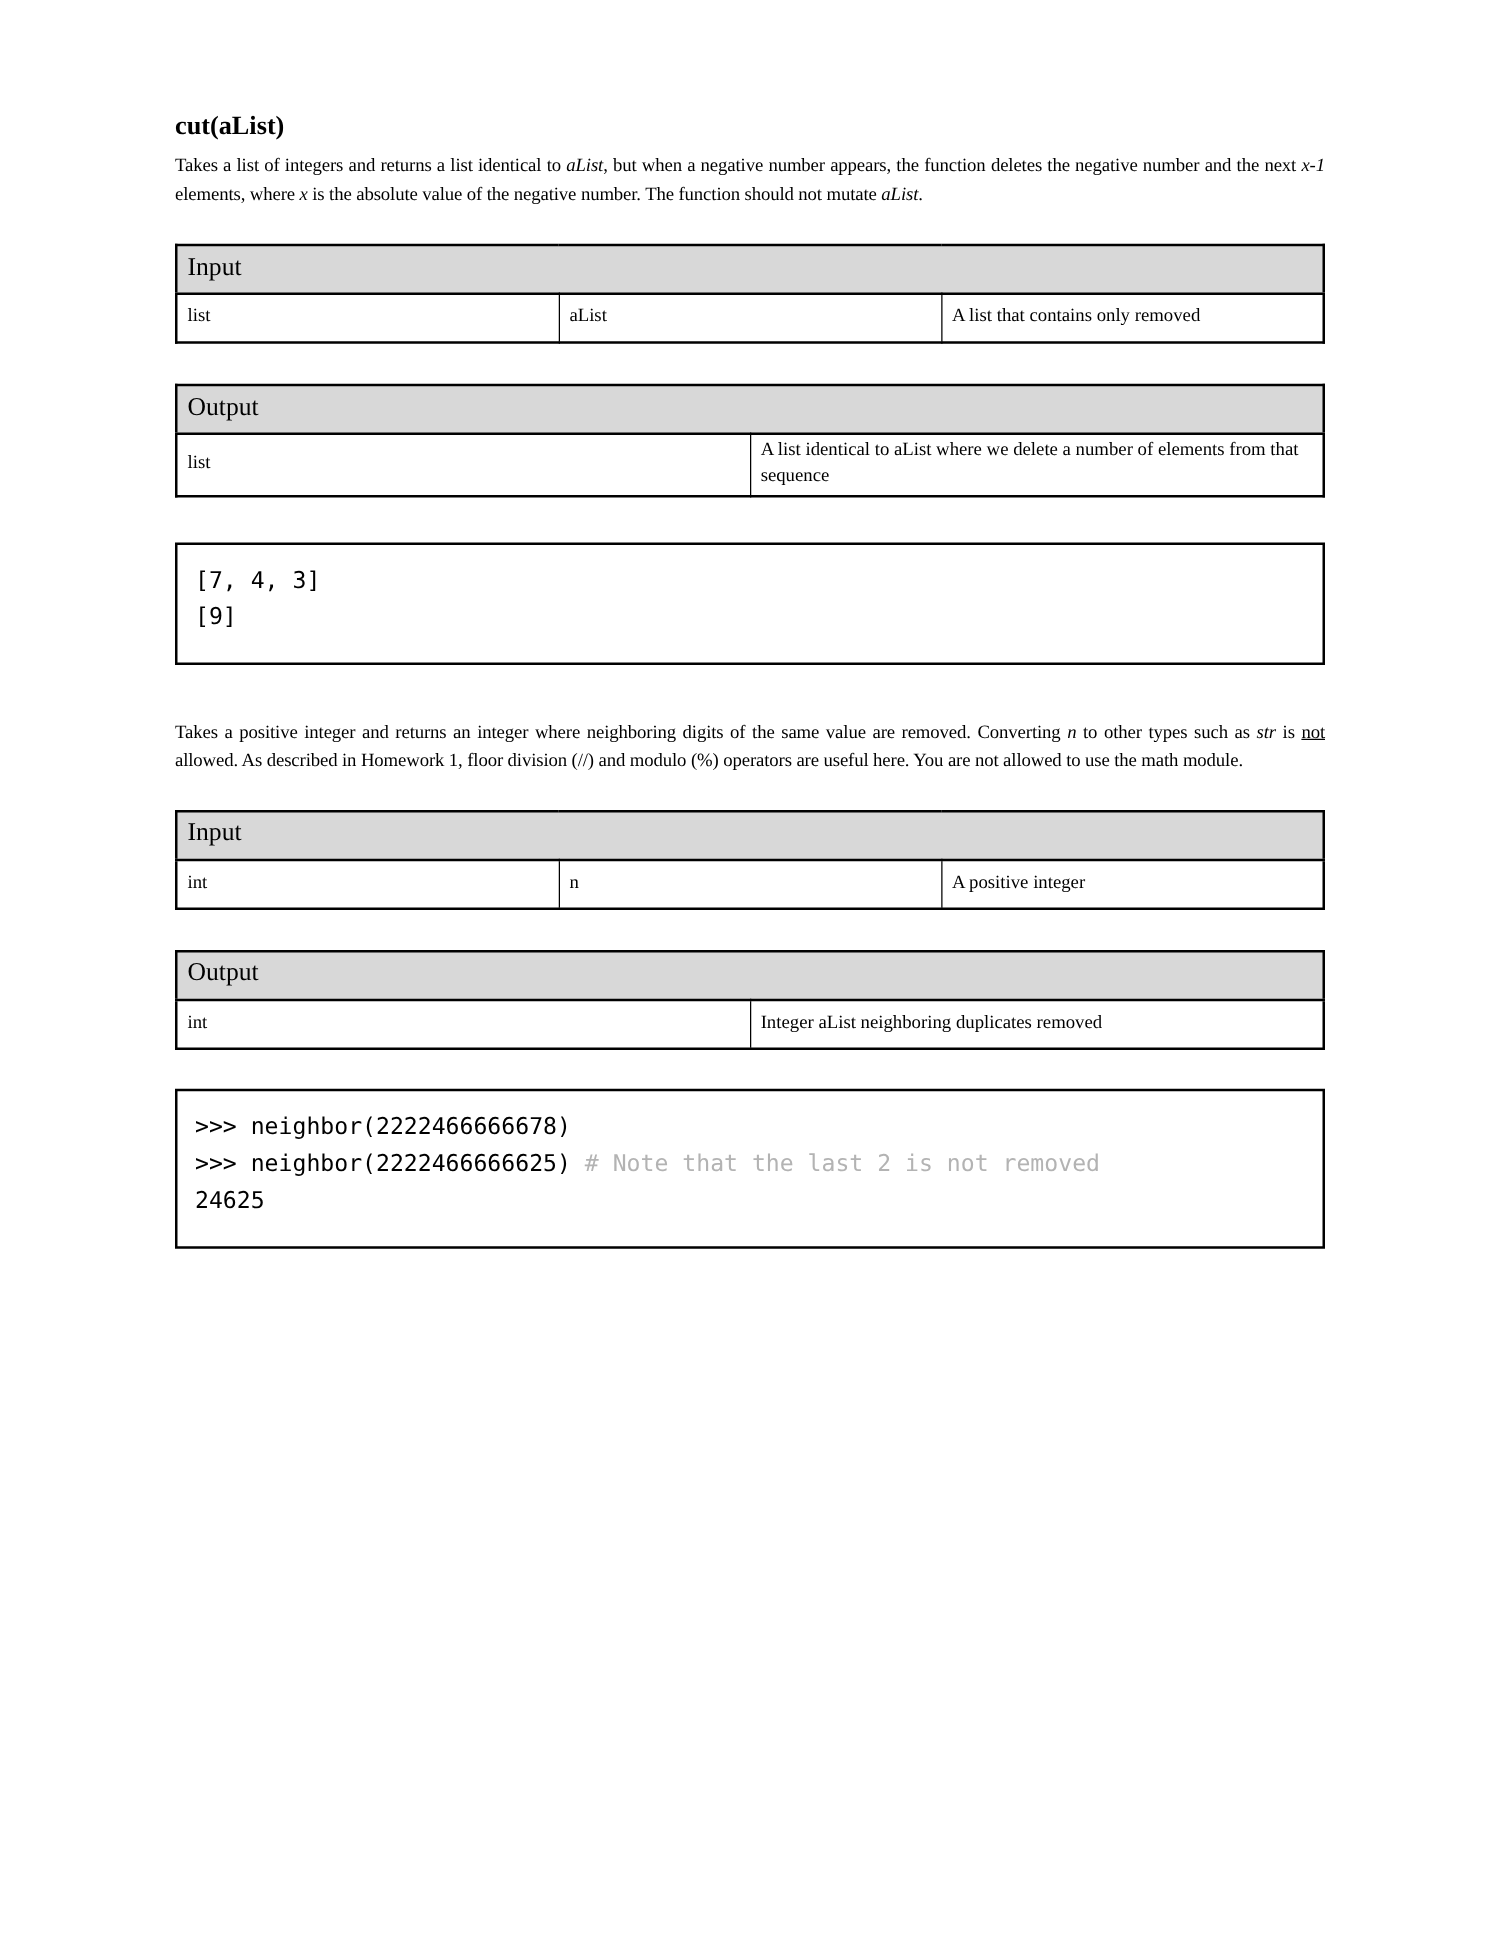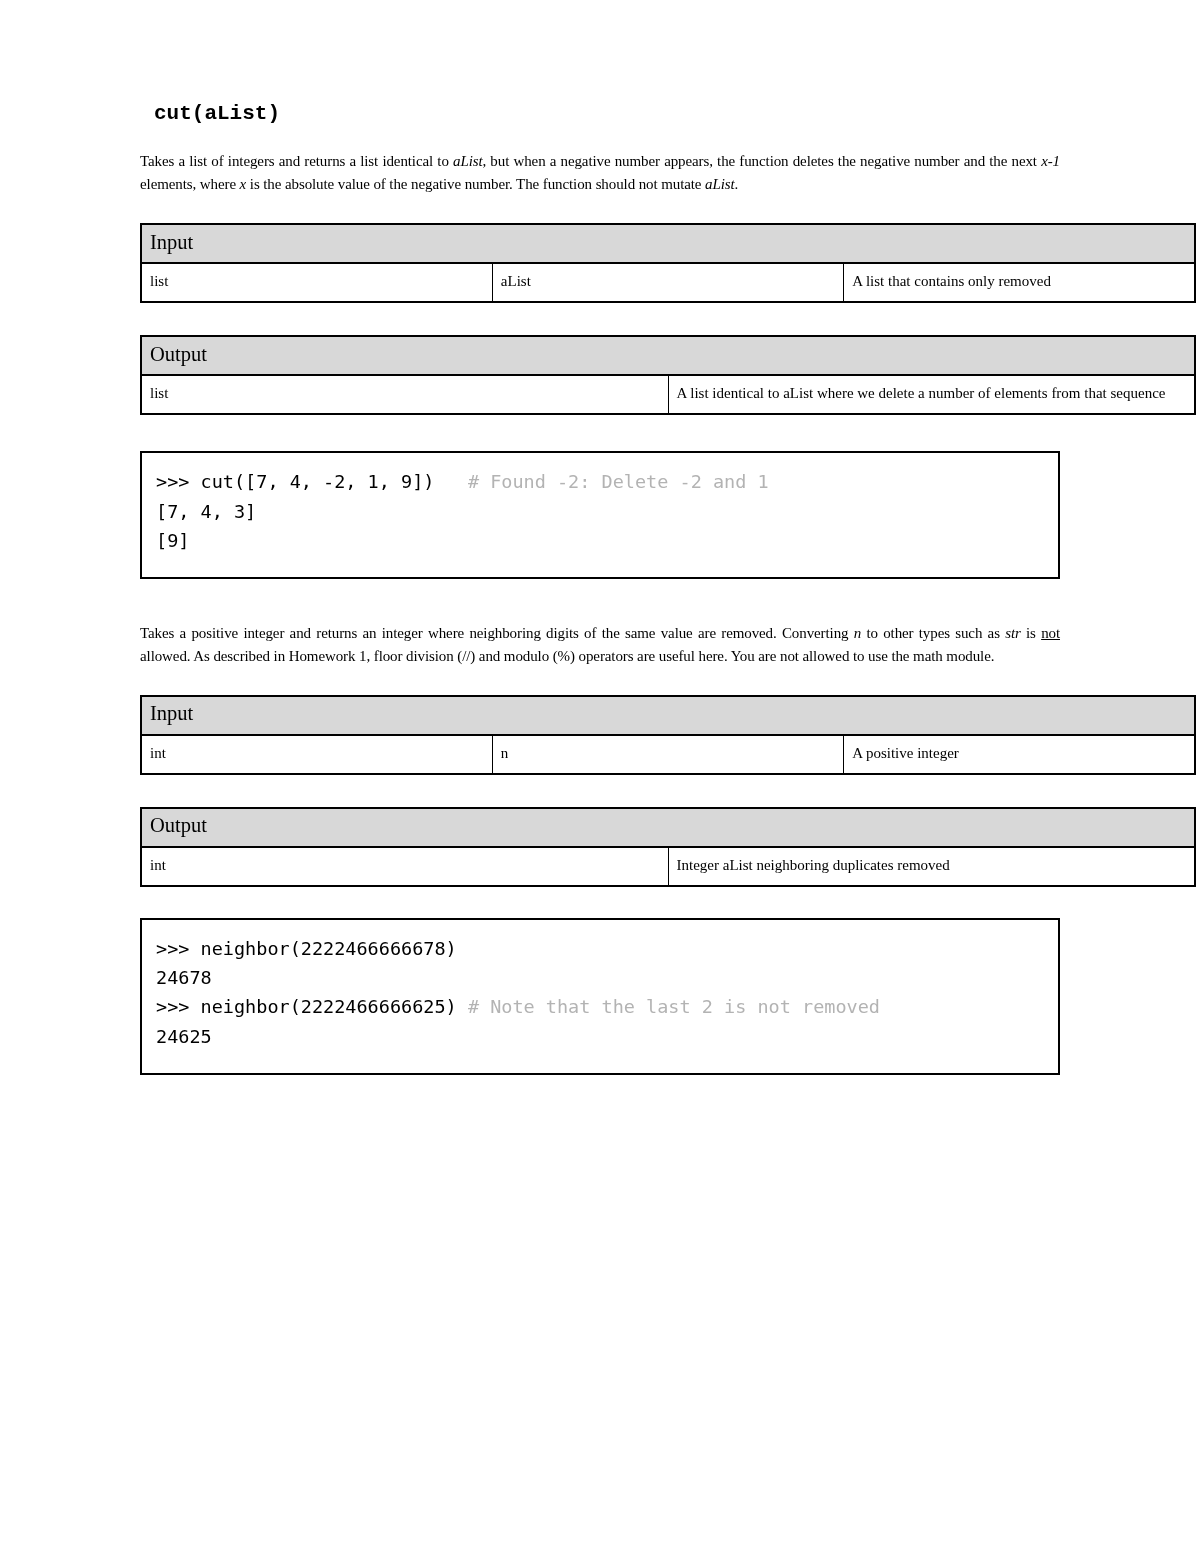--- a/index.html
+++ b/index.html
@@ -17,40 +17,40 @@
   }
   .page {
     position: absolute;
     left: 140px;
     top: 0;
     width: 920px;
   }
 
   
   .fn-heading {
-    font-family: Liberation Mono, monospace;
+    font-family: Liberation Serif, serif;
     font-weight: bold;
     font-size: 21px;
     line-height: 1.35;
-    margin: 14px;
+    margin: 0;
   }
   .prose {
     font-size: 15px;
     line-height: 1.5;
     text-align: justify;
     margin: 0;
     letter-spacing: -0.1px;
   }
   .it { font-style: italic; }
   .un { text-decoration: underline; }
 
   
   .spec-table {
     border-collapse: collapse;
-    width: 1056px;
+    width: 920px;
     table-layout: fixed;
     border: 2px solid #000000;
     background: #ffffff;
   }
   .spec-table td {
     border: 1px solid #000000;
     padding: 2px 8px 5px 8px;
     font-size: 15px;
     line-height: 1.35;
     vertical-align: middle;
@@ -135,21 +135,20 @@
         <tr>
           <td class="col-type-a">list</td>
           <td>A list identical to aList where we delete a number of elements from that sequence</td>
         </tr>
       </tbody>
     </table>
 
     <div class="sp-e"></div>
 
     <div class="code-block">
-        <div class="code-line"><span>&gt;&gt;&gt; cut([7, 4, -2, 1, 9])   </span><span class="cm"># Found -2: Delete -2 and 1</span></div>
         <div class="code-line"><span>[7, 4, 3]</span></div>
         <div class="code-line"><span>[9]</span></div>
       </div>
 
   </div>
 
   <div class="sp-f"></div>
 
   <div>
 
@@ -184,20 +183,19 @@
           <td class="col-type-b">int</td>
           <td>Integer aList neighboring duplicates removed</td>
         </tr>
       </tbody>
     </table>
 
     <div class="sp-g"></div>
 
     <div class="code-block">
         <div class="code-line"><span>&gt;&gt;&gt; neighbor(2222466666678)</span></div>
-        <div class="code-line"><span>24678</span></div>
         <div class="code-line"><span>&gt;&gt;&gt; neighbor(2222466666625) </span><span class="cm"># Note that the last 2 is not removed</span></div>
         <div class="code-line"><span>24625</span></div>
       </div>
 
   </div>
 
 </div>
 
 </body></html>

